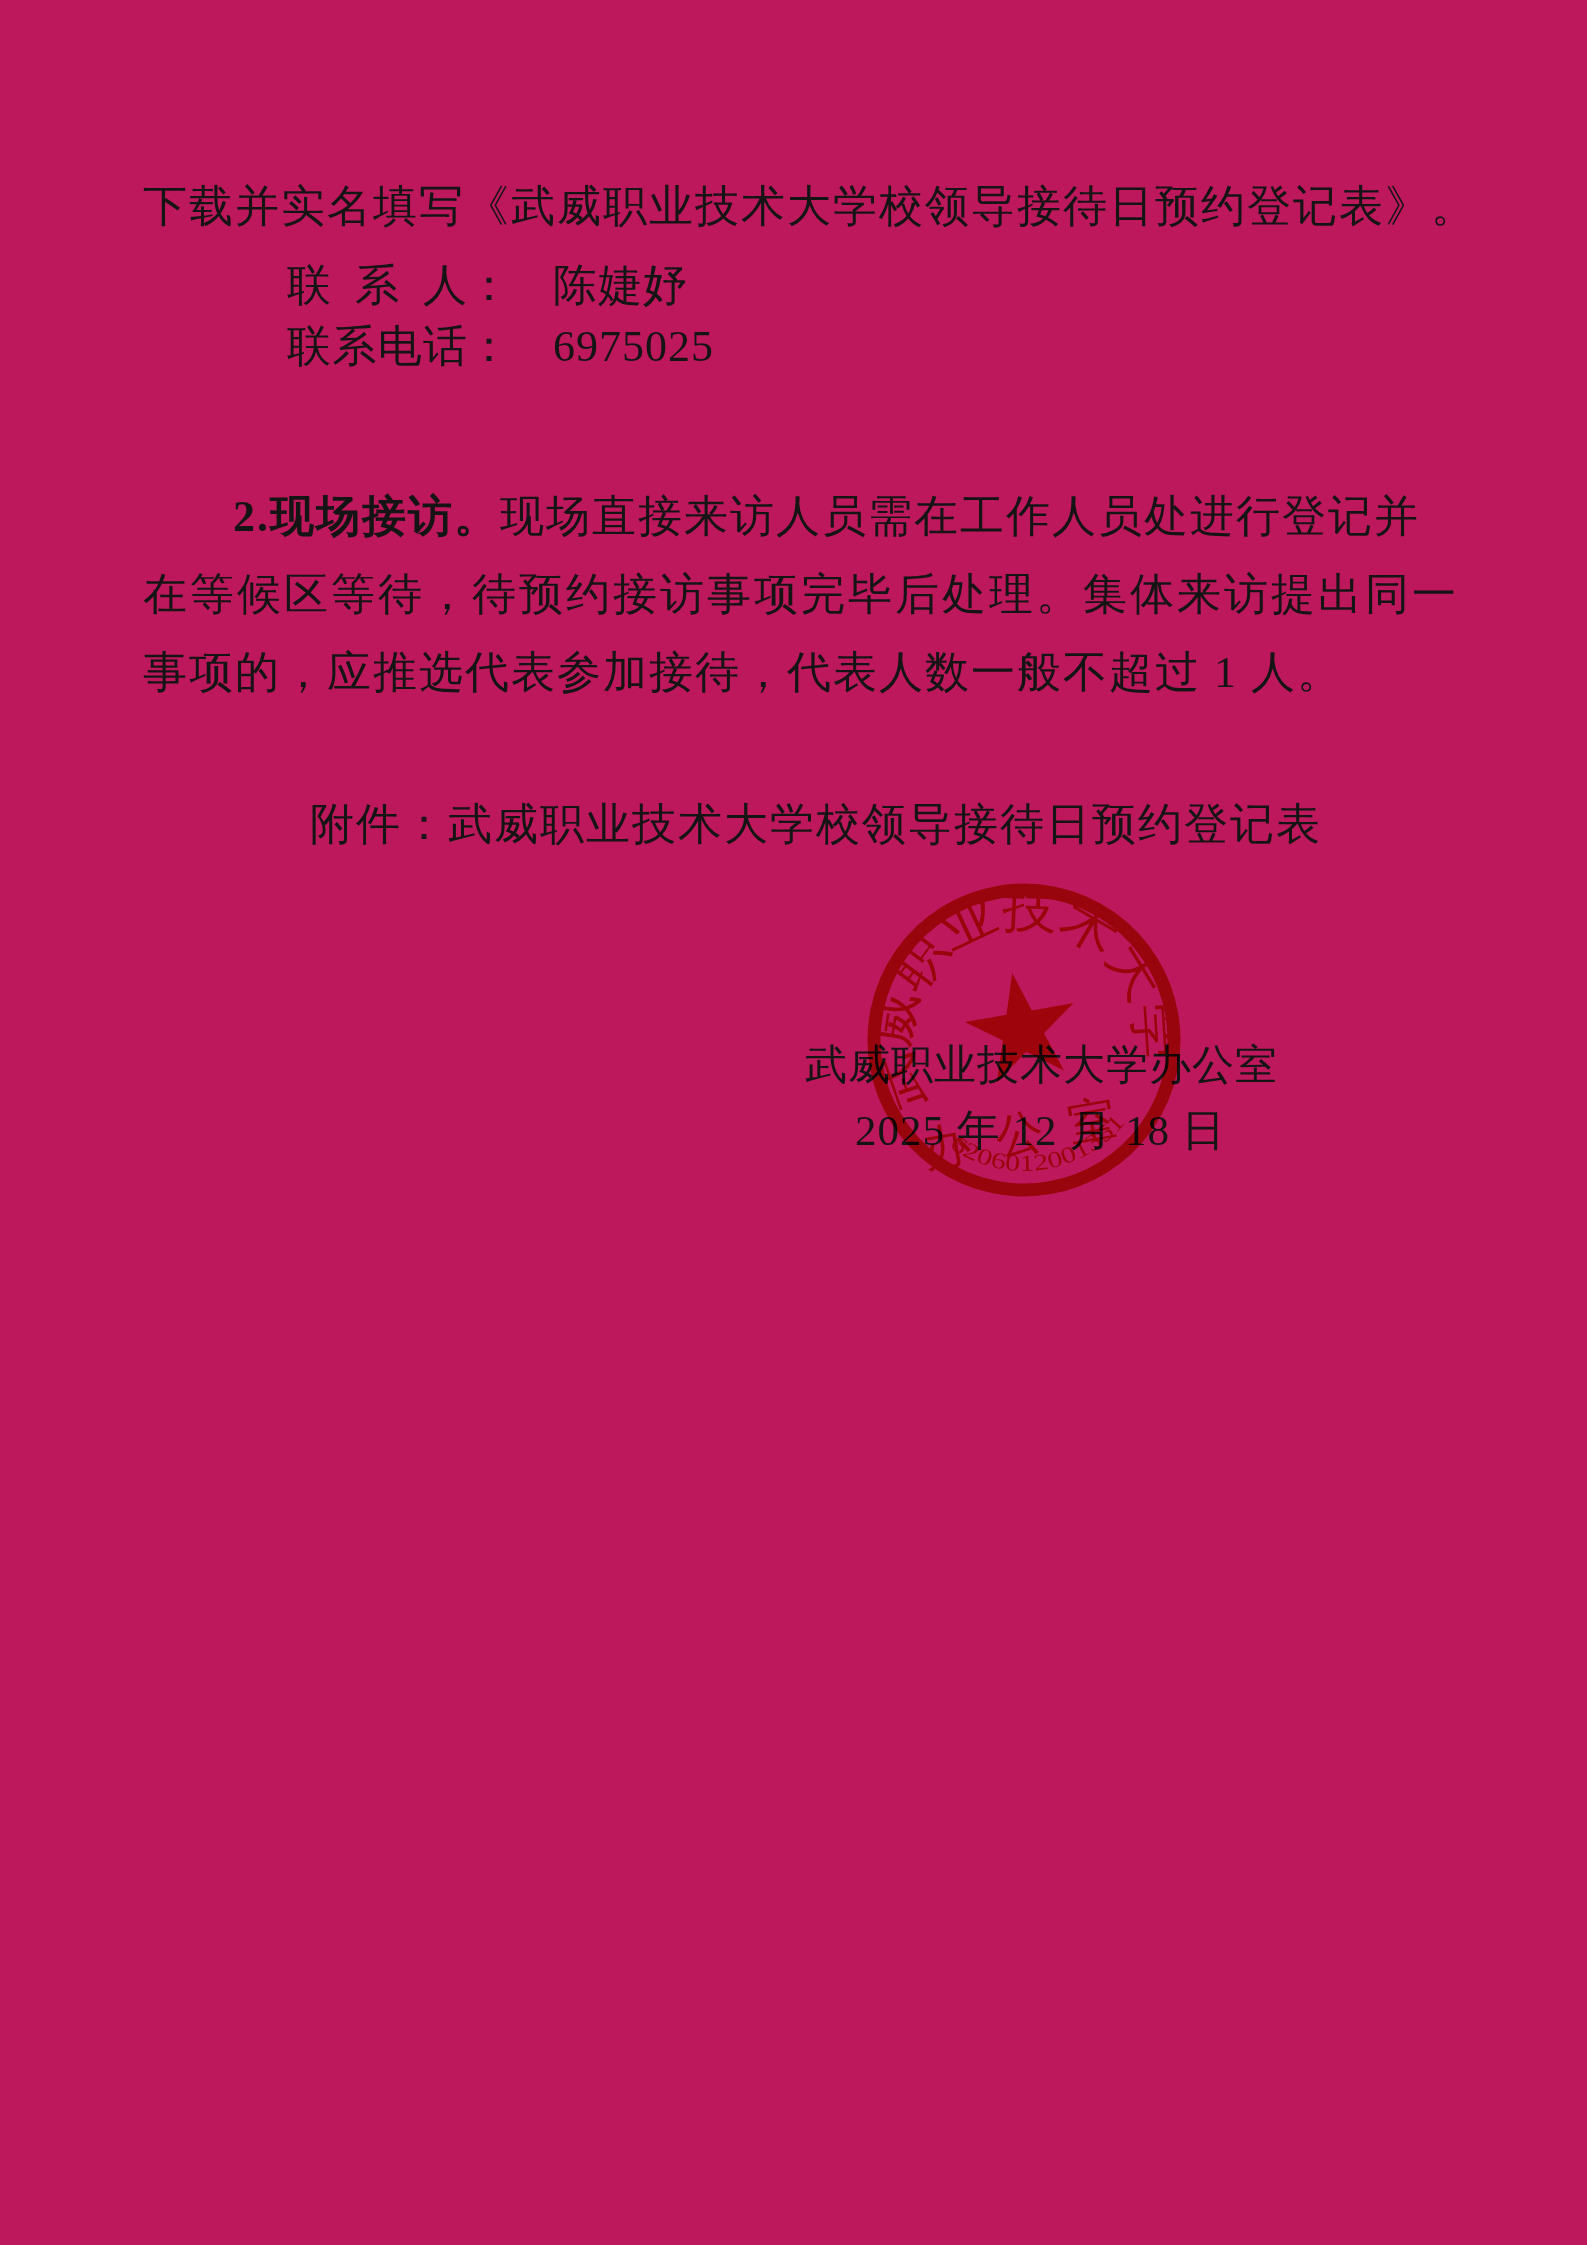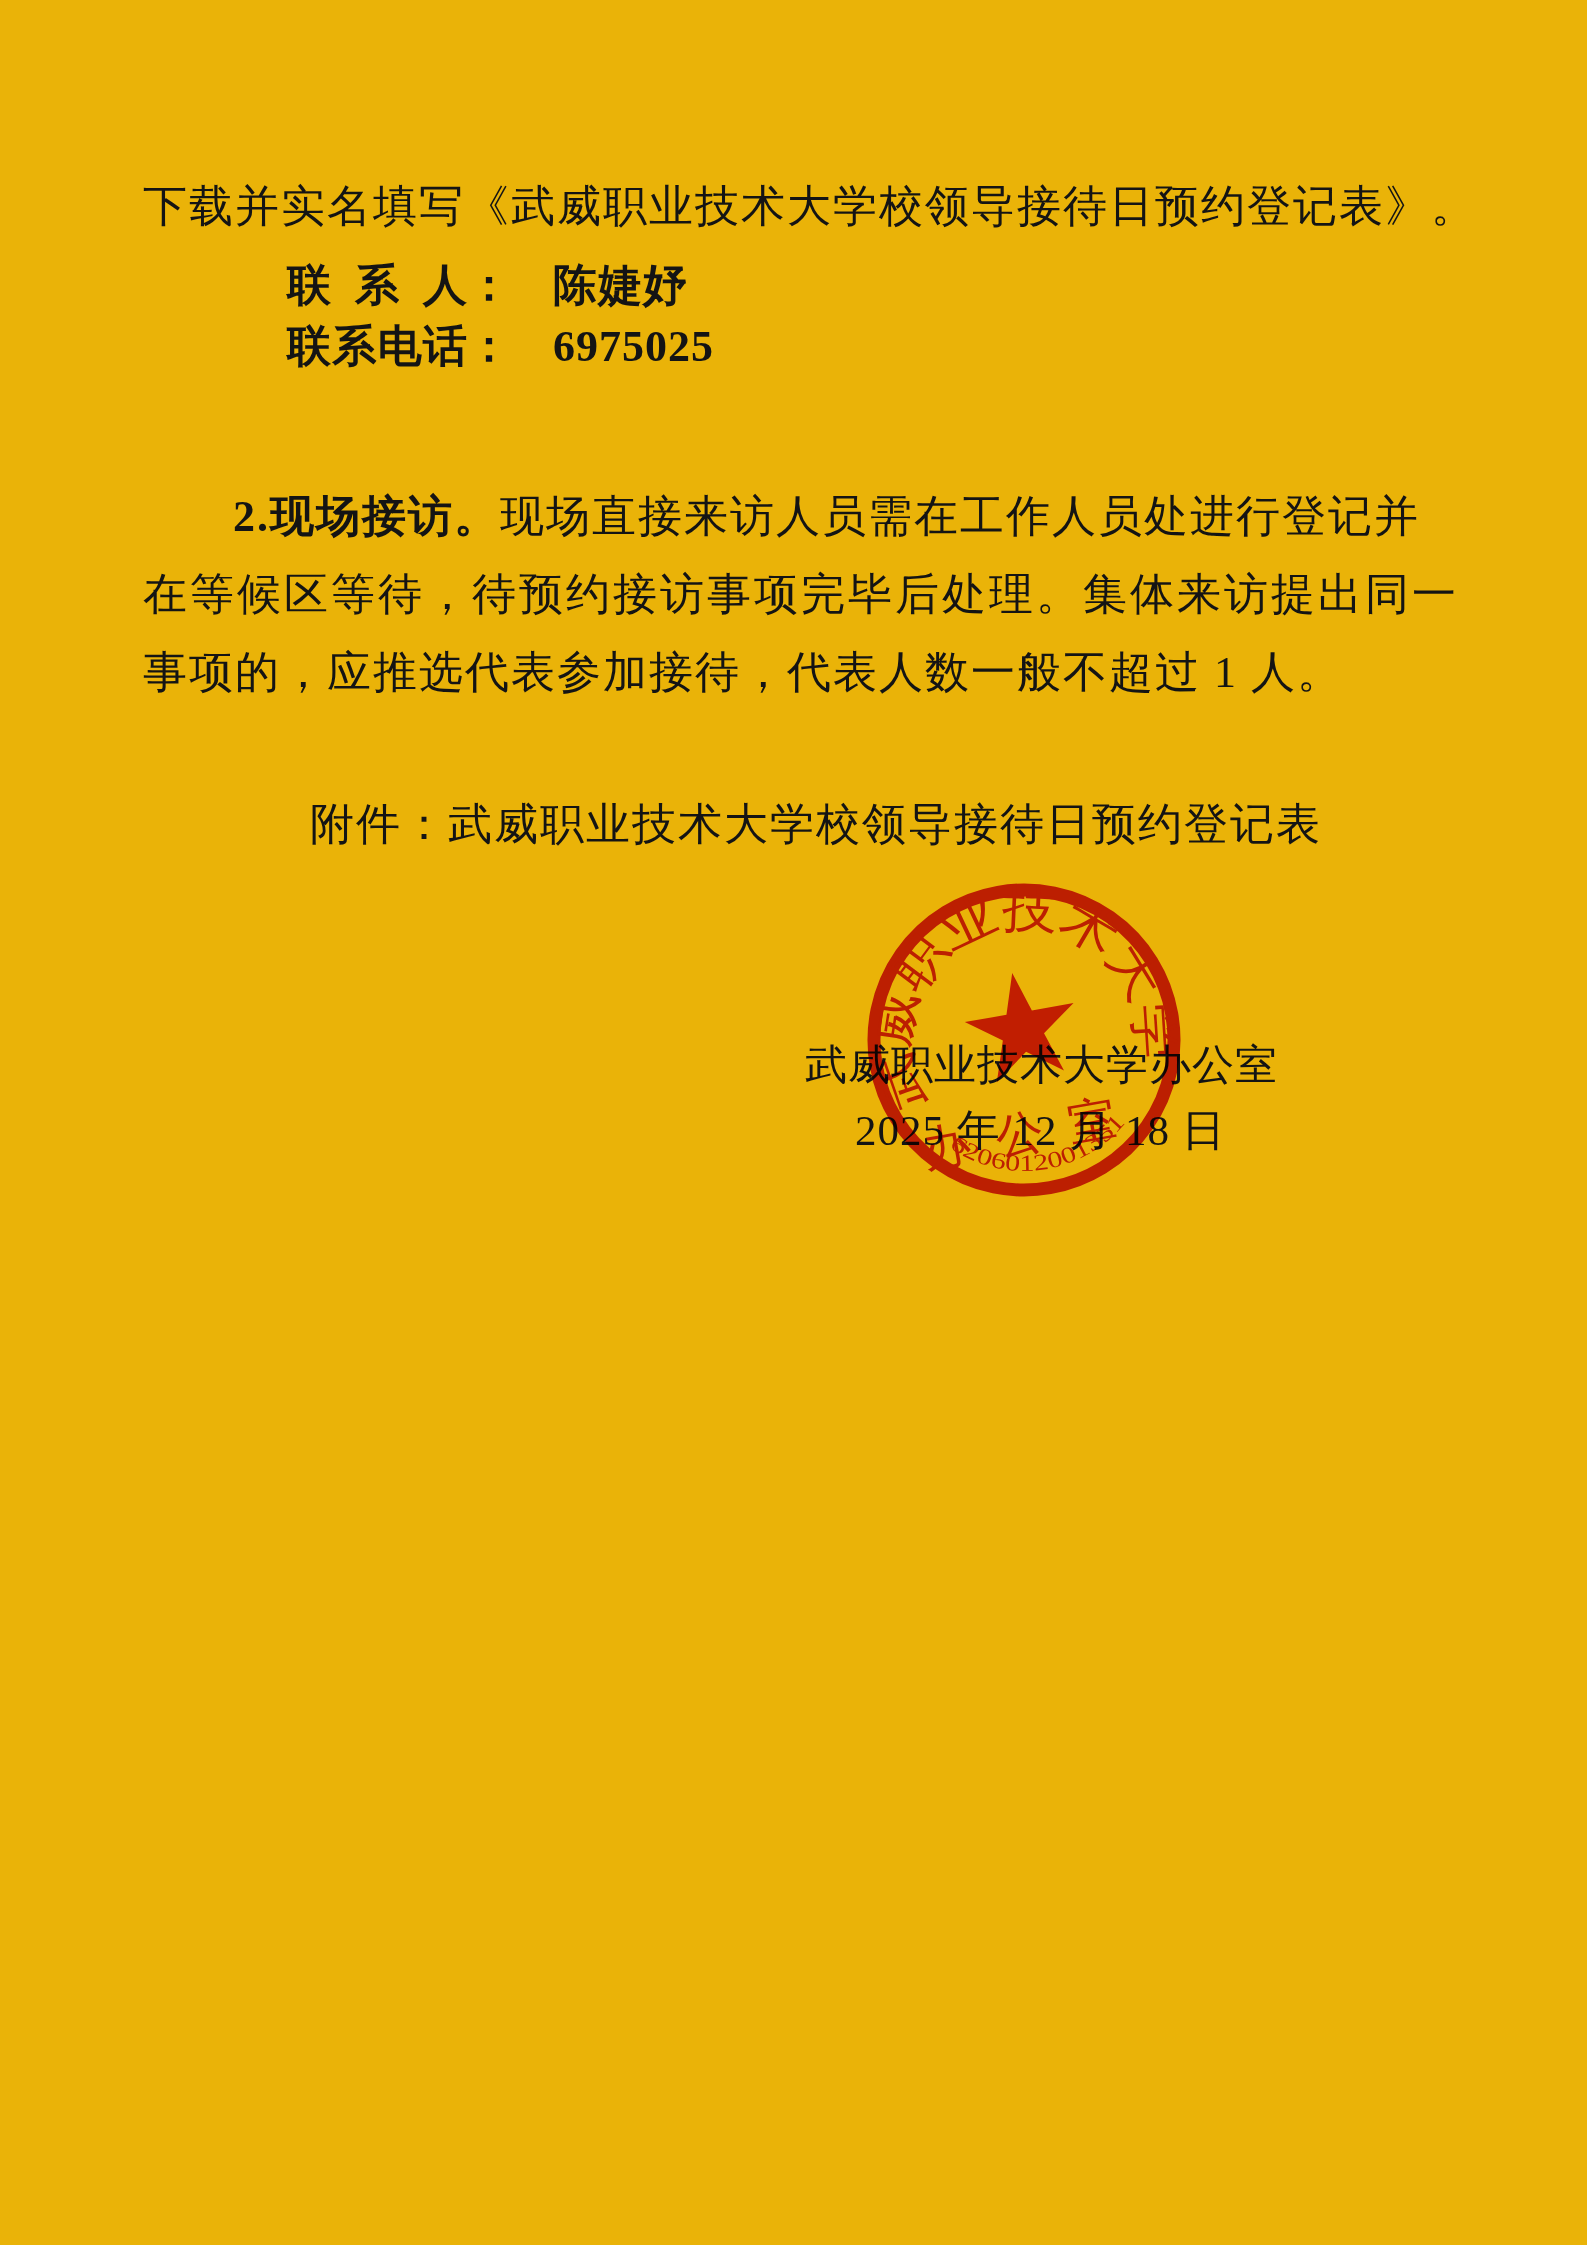--- a/index.html
+++ b/index.html
@@ -1,37 +1,36 @@
 <!DOCTYPE html>
 <html><head>
 <meta charset="utf-8">
 <style>
   html, body { margin: 0; padding: 0; background: #ffffff; }
   #page {
     position: relative;
     width: 1587px;
     height: 2245px;
-    background: #eab308;
+    background: #be185d;
     overflow: hidden;
     font-family: "Liberation Serif", "DejaVu Serif", serif;
     color: #141414;
   }
   .tline {
     position: absolute;
     white-space: nowrap;
     font-size: 44px;
     line-height: 54px;
     letter-spacing: 2px;
   }
   .contact-row {
     position: absolute;
     white-space: nowrap;
     font-size: 44px;
     line-height: 54px;
-    font-weight: bold;
   }
   .clabel {
     display: inline-block;
     width: 180px;
     text-align: justify;
     text-align-last: justify;
     vertical-align: top;
   }
   .ccolon { display: inline-block; vertical-align: top; }
   .cvalue { display: inline-block; margin-left: 42px; vertical-align: top; letter-spacing: 1px; }

